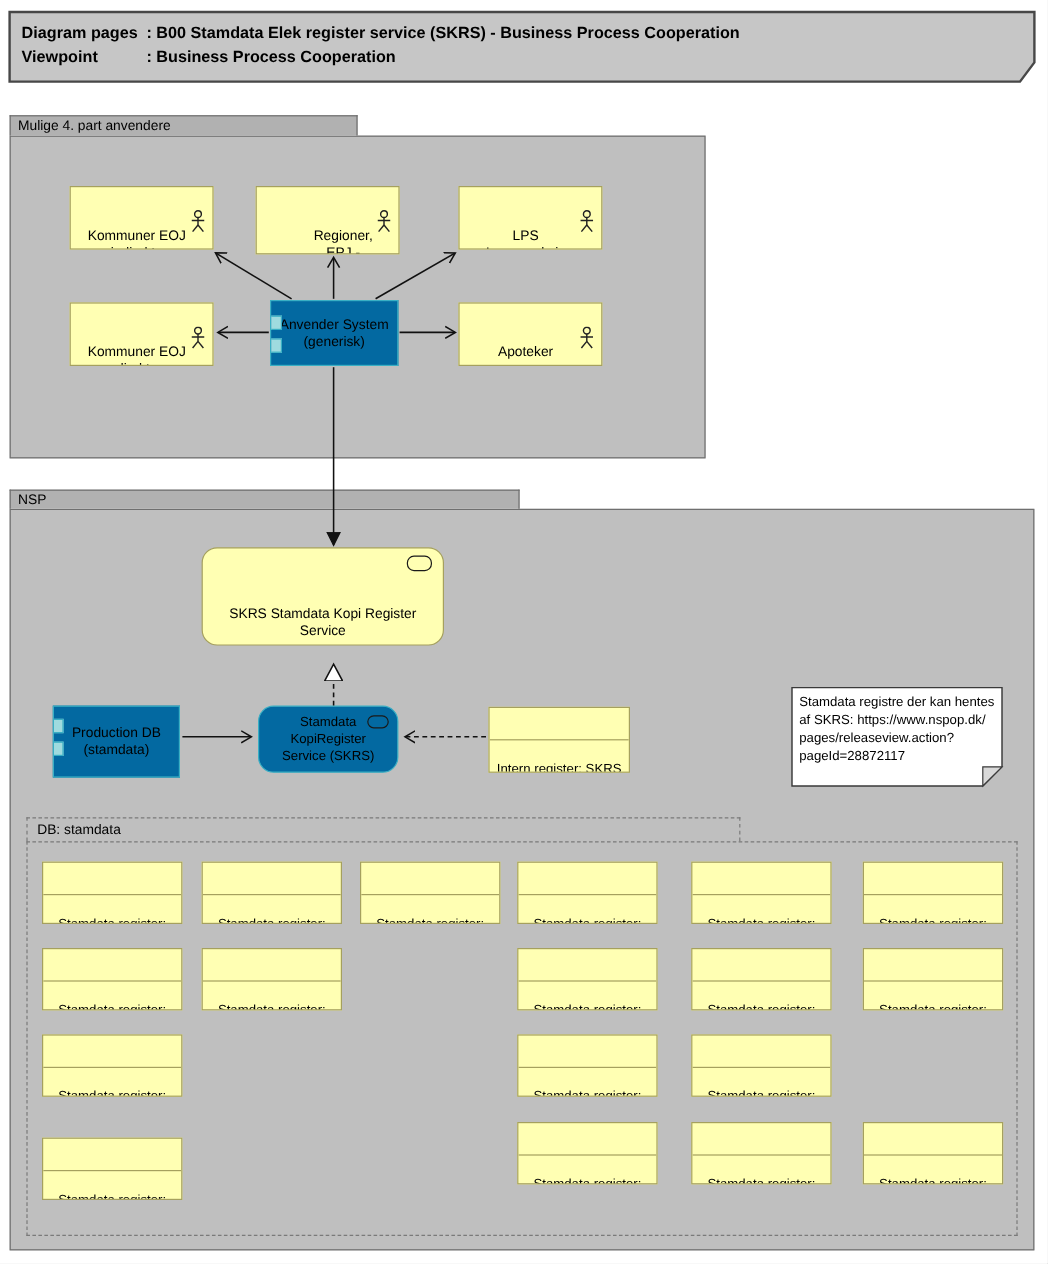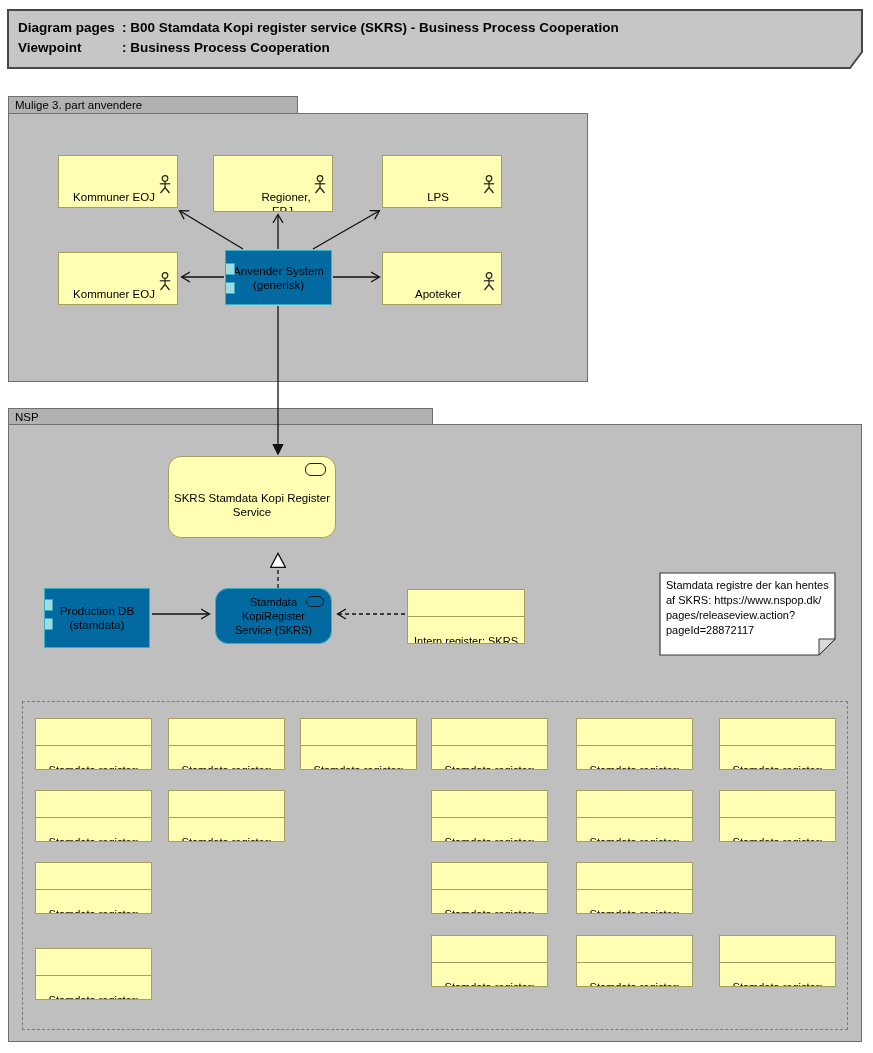--- a/index.html
+++ b/index.html
@@ -36,21 +36,21 @@
   .cyan{background:#0369a1;border:1.5px solid #39afc4;}
   .rounded{border-radius:13px;}
 
   .actor-box{display:block;padding:6px 14px 2px 6px;}
   .actor-icon{position:absolute;top:5px;right:6px;}
 
   .service-icon{position:absolute;width:19px;height:11px;border:1.5px solid #1a1a1a;border-radius:6px;}
   .comp-tab{position:absolute;left:-9px;width:18px;height:12px;background:#9fdbdf;border:1.3px solid #39afc4;box-sizing:border-box;}
 
   #anvender{left:225px;top:250px;width:107px;height:55px;display:flex;align-items:center;justify-content:center;}
-  #skrs-service{left:168px;top:456px;width:168px;height:82px;padding-top:6px;}
+  #skrs-service{left:168px;top:456px;width:202px;height:82px;padding-top:20px;}
   #skrs-service .service-icon{top:6px;right:9px;}
   #production-db{left:44px;top:588px;width:106px;height:60px;display:flex;align-items:center;justify-content:center;}
   #kopi-register{left:215px;top:588px;width:117px;height:56px;display:flex;align-items:center;justify-content:center;font-size:11px;}
   #kopi-register .service-icon{top:7px;right:7px;width:16px;height:9px;border-width:1.4px;}
   #intern-register{left:407px;top:589px;width:118px;height:55px;font-size:11px;}
 
   .obj-head{height:11px;border-bottom:1px solid #a5a05e;}
   .obj-text{padding-top:3px;white-space:pre-line;}
   #intern-register .obj-head{height:12px;}
 
@@ -68,38 +68,41 @@
 </head>
 <body>
 
 <div id="canvas">
 
   <svg id="title-shape" width="873" height="75">
     <polygon points="8,10 862,10 862,52 850,68 8,68" fill="#c6c6c6" stroke="#474747" stroke-width="2"></polygon>
   </svg>
   <div class="abs" id="title-text">
     <div class="t-row">
-      <span class="t-label">Diagram pages</span><span>: B00 Stamdata Kopi register service (SKRS) - Business Process Cooperation</span>
+      <span class="t-label">Diagram pages</span><span>: B00 Stamdata Elek register service (SKRS) - Business Process Cooperation</span>
     </div>
     <div class="t-row">
       <span class="t-label">Viewpoint</span><span>: Business Process Cooperation</span>
     </div>
   </div>
 
   <div class="abs group-body" id="g1-body"></div>
   <div class="abs group-tab" id="g1-tab">
-    <span>Mulige 3. part anvendere</span>
+    <span>Mulige 4. part anvendere</span>
   </div>
 
   <div class="abs group-body" id="nsp-body"></div>
   <div class="abs group-tab" id="nsp-tab">
     <span>NSP</span>
   </div>
 
   <div class="abs dash-body" id="db-body"></div>
+  <div class="abs dash-tab" id="db-tab">
+    <span>DB: stamdata</span>
+  </div>
 
   <div class="abs node yellow actor-box" style="left: 58px; top: 155px; width: 120px; height: 53px;">
       <span class="actor-icon">
         <svg width="12" height="19" viewBox="0 0 12 19">
           <circle cx="6" cy="3.5" r="2.8" fill="none" stroke="#222" stroke-width="1.2"></circle>
           <line x1="6" y1="6.3" x2="6" y2="12.5" stroke="#222" stroke-width="1.2"></line>
           <line x1="0.8" y1="8.8" x2="11.2" y2="8.8" stroke="#222" stroke-width="1.2"></line>
           <line x1="6" y1="12.5" x2="1.5" y2="18" stroke="#222" stroke-width="1.2"></line>
           <line x1="6" y1="12.5" x2="10.5" y2="18" stroke="#222" stroke-width="1.2"></line>
         </svg>

